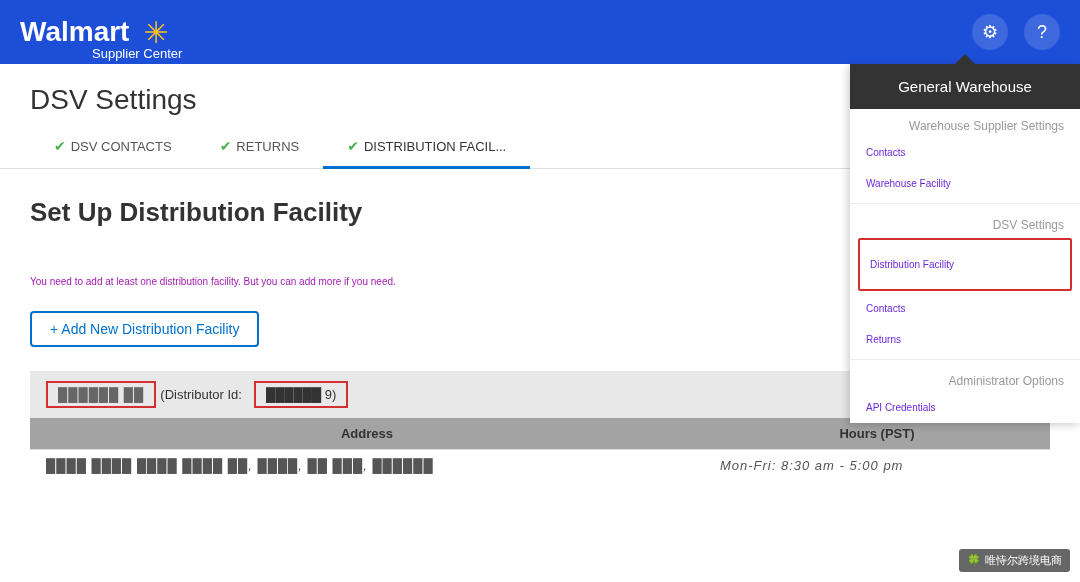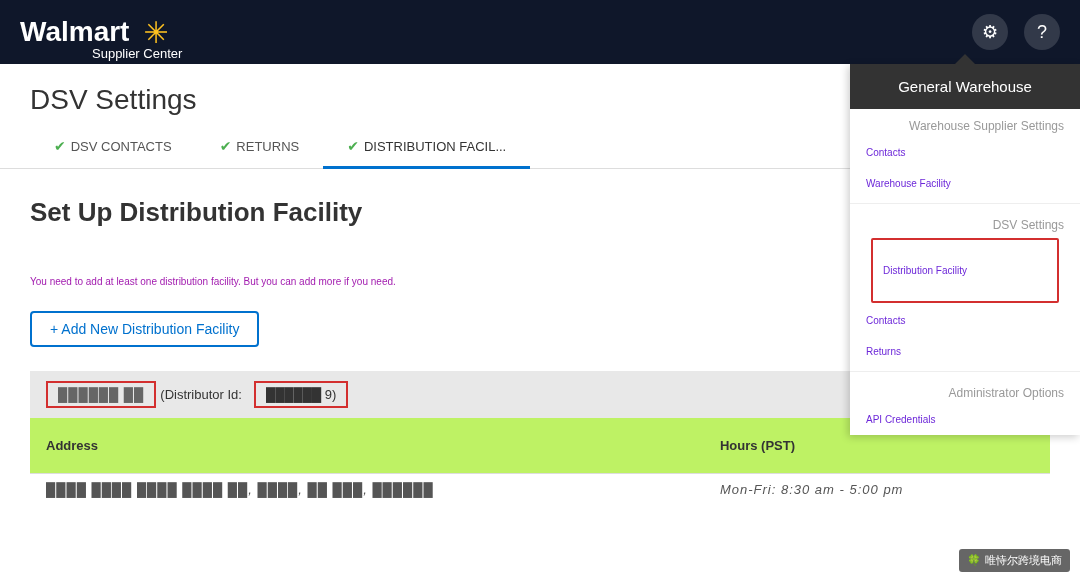--- a/index.html
+++ b/index.html
@@ -1,20 +1,20 @@
 <!DOCTYPE html>
 <html><head>
   <meta charset="utf-8">
   <style>
     * { box-sizing: border-box; margin: 0; padding: 0; }
     body { font-family: Arial, sans-serif; background: #f5f5f5; width: 1080px; height: 582px; overflow: hidden; position: relative; }
 
     
     .header {
-      background: #0f172a;
+      background: #1d4ed8;
       height: 64px;
       display: flex;
       align-items: center;
       padding: 0 20px;
       justify-content: space-between;
     }
     .header-logo {
       display: flex;
       align-items: center;
       gap: 10px;
@@ -170,26 +170,26 @@
       color: #333;
       margin: 0 4px;
     }
 
     
     .data-table {
       width: 100%;
       border-collapse: collapse;
     }
     .data-table th {
-      text-align: left;
-      padding: 20px 16px;
+      text-align: center;
+      padding: 8px 16px;
       font-size: 13px;
       font-weight: bold;
       color: #333;
-      background: #bef264;
+      background: #a3a3a3;
       border-bottom: 1px solid #ddd;
     }
     .data-table td {
       padding: 8px 16px;
       font-size: 13px;
       color: #555;
       font-style: italic;
       letter-spacing: 1px;
     }
 
@@ -230,22 +230,22 @@
       text-align: right;
     }
     .dropdown-item {
       padding: 10px 16px;
       font-size: 10px;
       color: #6d28d9;
       cursor: pointer;
     }
     .dropdown-item.active {
       border: 2px solid #d32f2f;
-      margin: 2px 21px;
-      padding: 25px 10px;
+      margin: 2px 8px;
+      padding: 19px 10px;
       border-radius: 2px;
     }
     .dropdown-divider {
       height: 1px;
       background: #eee;
       margin: 4px 0;
     }
 
     
     .watermark {

